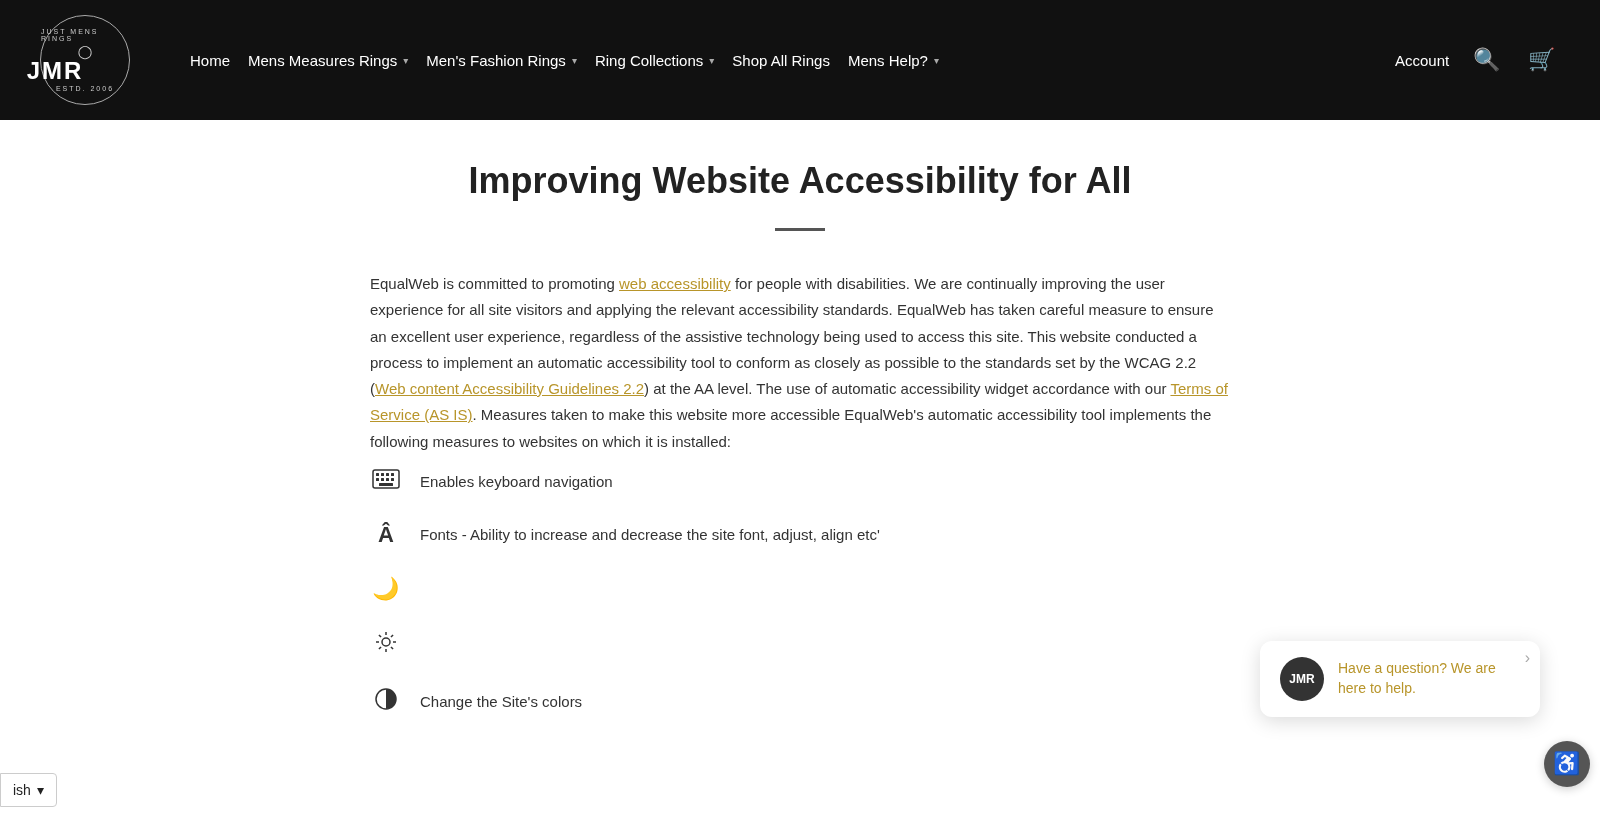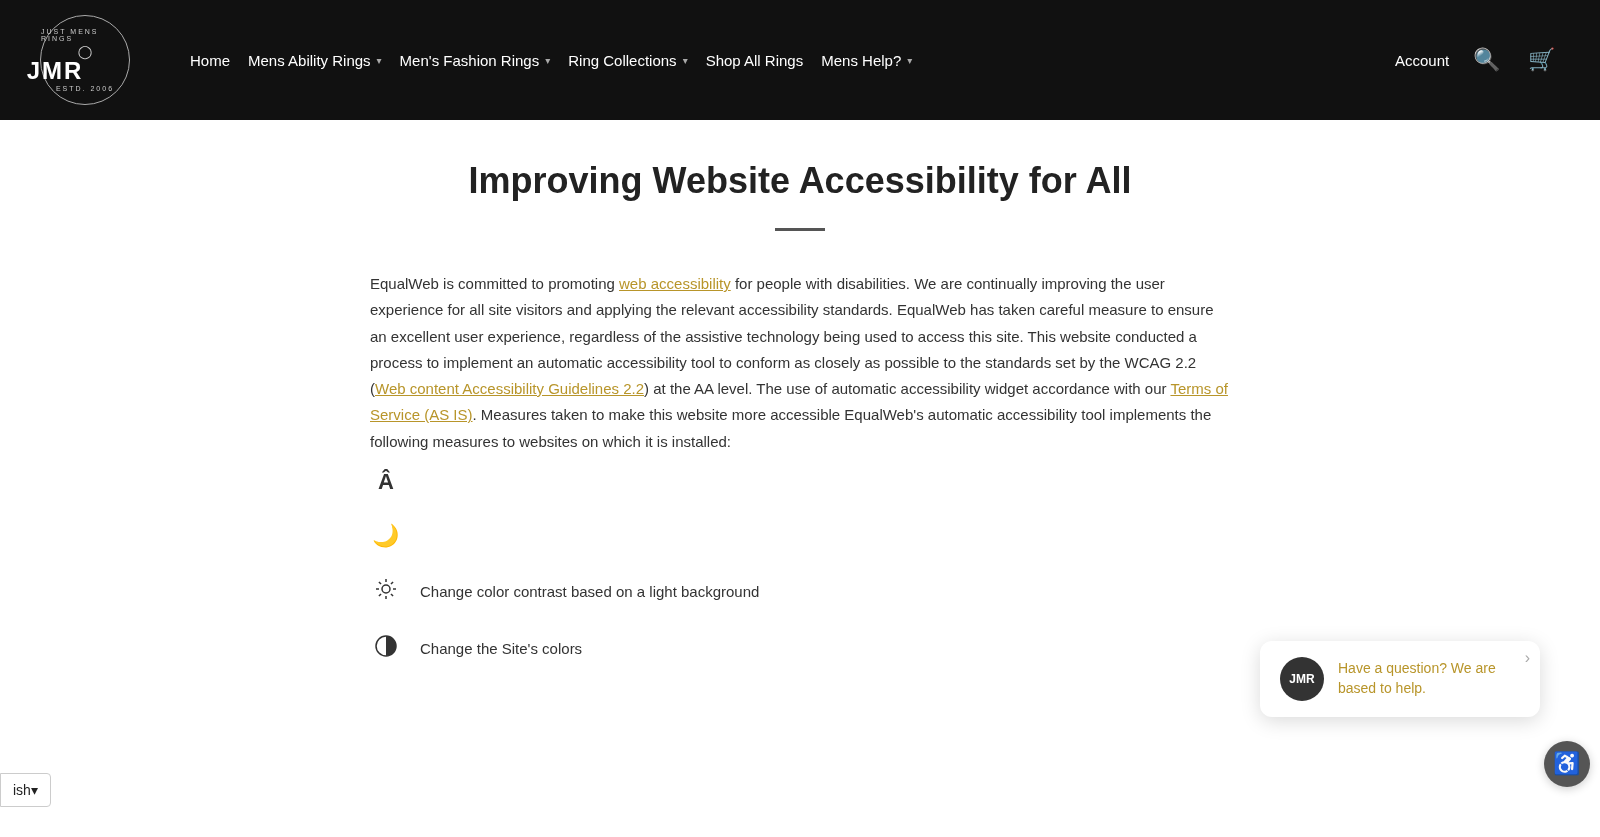--- a/index.html
+++ b/index.html
@@ -222,40 +222,41 @@
       bottom: 30px;
       left: 0;
       background: #fff;
       border: 1px solid #ccc;
       border-radius: 0 4px 4px 0;
       padding: 8px 12px;
       font-size: 14px;
       cursor: pointer;
       display: flex;
       align-items: center;
+      gap: 6px;
       z-index: 100;
     }
   </style>
 </head>
 <body>
 
 <nav>
   <div class="nav-logo">
     <div class="logo-circle">
       <span class="logo-top-text">JUST MENS RINGS</span>
       <span class="logo-ring-icon">◯</span>
       <span class="nav-logo logo-jmr" style="font-size:24px;font-weight:bold;color:#fff;letter-spacing:2px;">JMR</span>
       <span class="logo-estd">ESTD. 2006</span>
     </div>
   </div>
 
   <div class="nav-links">
     <a class="nav-link">Home</a>
     <a class="nav-link">
-      <span>Mens Ability Rings</span>
+      <span>Mens Measures Rings</span>
       <span class="chevron">▾</span>
     </a>
     <a class="nav-link">
       <span>Men's Fashion Rings</span>
       <span class="chevron">▾</span>
     </a>
     <a class="nav-link">
       <span>Ring Collections</span>
       <span class="chevron">▾</span>
     </a>
@@ -281,58 +282,75 @@
   <h1 class="page-title">Improving Website Accessibility for All</h1>
   <div class="title-divider"></div>
 
 
   <p class="body-text">
     EqualWeb is committed to promoting <a href="#">web accessibility</a> for people with disabilities. We are continually improving the user experience for all site visitors and applying the relevant accessibility standards. EqualWeb has taken careful measure to ensure an excellent user experience, regardless of the assistive technology being used to access this site. This website conducted a process to implement an automatic accessibility tool to conform as closely as possible to the standards set by the WCAG 2.2 (<a href="#">Web content Accessibility Guidelines 2.2</a>) at the AA level. The use of automatic accessibility widget  accordance with our <a href="#">Terms of Service (AS IS)</a>. Measures taken to make this website more accessible EqualWeb's automatic accessibility tool implements the following measures to websites on which it is installed:
   </p>
 
   <ul class="feature-list">
     <li class="feature-item">
+      <span class="feature-icon">
+        <svg width="28" height="20" viewBox="0 0 28 20" fill="none" xmlns="http://www.w3.org/2000/svg">
+          <rect x="1" y="1" width="26" height="18" rx="2" stroke="#333" stroke-width="1.5" fill="none"></rect>
+          <rect x="4" y="4" width="3" height="3" rx="0.5" fill="#333"></rect>
+          <rect x="9" y="4" width="3" height="3" rx="0.5" fill="#333"></rect>
+          <rect x="14" y="4" width="3" height="3" rx="0.5" fill="#333"></rect>
+          <rect x="19" y="4" width="3" height="3" rx="0.5" fill="#333"></rect>
+          <rect x="4" y="9" width="3" height="3" rx="0.5" fill="#333"></rect>
+          <rect x="9" y="9" width="3" height="3" rx="0.5" fill="#333"></rect>
+          <rect x="14" y="9" width="3" height="3" rx="0.5" fill="#333"></rect>
+          <rect x="19" y="9" width="3" height="3" rx="0.5" fill="#333"></rect>
+          <rect x="7" y="14" width="14" height="3" rx="0.5" fill="#333"></rect>
+        </svg>
+      </span>
+      <span>Enables keyboard navigation</span>
+    </li>
+    <li class="feature-item">
       <span class="feature-icon" style="font-size:22px;font-weight:bold;color:#333;">Â</span>
+      <span>Fonts - Ability to increase and decrease the site font, adjust, align etc'</span>
     </li>
     <li class="feature-item">
       <span class="feature-icon" style="font-size:22px;">🌙</span>
     </li>
     <li class="feature-item">
       <span class="feature-icon">
         <svg width="24" height="24" viewBox="0 0 24 24" fill="none" xmlns="http://www.w3.org/2000/svg">
           <circle cx="12" cy="12" r="4" stroke="#333" stroke-width="1.5" fill="none"></circle>
           <line x1="12" y1="2" x2="12" y2="5" stroke="#333" stroke-width="1.5"></line>
           <line x1="12" y1="19" x2="12" y2="22" stroke="#333" stroke-width="1.5"></line>
           <line x1="2" y1="12" x2="5" y2="12" stroke="#333" stroke-width="1.5"></line>
           <line x1="19" y1="12" x2="22" y2="12" stroke="#333" stroke-width="1.5"></line>
           <line x1="4.93" y1="4.93" x2="7.05" y2="7.05" stroke="#333" stroke-width="1.5"></line>
           <line x1="16.95" y1="16.95" x2="19.07" y2="19.07" stroke="#333" stroke-width="1.5"></line>
           <line x1="4.93" y1="19.07" x2="7.05" y2="16.95" stroke="#333" stroke-width="1.5"></line>
           <line x1="16.95" y1="7.05" x2="19.07" y2="4.93" stroke="#333" stroke-width="1.5"></line>
         </svg>
       </span>
-      <span>Change color contrast based on a light background</span>
     </li>
     <li class="feature-item">
       <span class="feature-icon">
         <svg width="24" height="24" viewBox="0 0 24 24" fill="none" xmlns="http://www.w3.org/2000/svg">
           <path d="M12 2 A10 10 0 0 1 12 22 Z" fill="#333"></path>
           <circle cx="12" cy="12" r="10" stroke="#333" stroke-width="1.5" fill="none"></circle>
         </svg>
       </span>
       <span>Change the Site's colors</span>
     </li>
   </ul>
 </div>
 
 <div class="chat-bubble">
   <div class="chat-avatar">
     <span>JMR</span>
   </div>
-  <span class="chat-text">Have a question? We are based to help.</span>
+  <span class="chat-text">Have a question? We are here to help.</span>
   <button class="chat-close">›</button>
 </div>
 
 <button class="accessibility-btn">
   <span>♿</span>
 </button>
 
 <div class="lang-selector">
   <span>ish</span>
   <span>▾</span>

